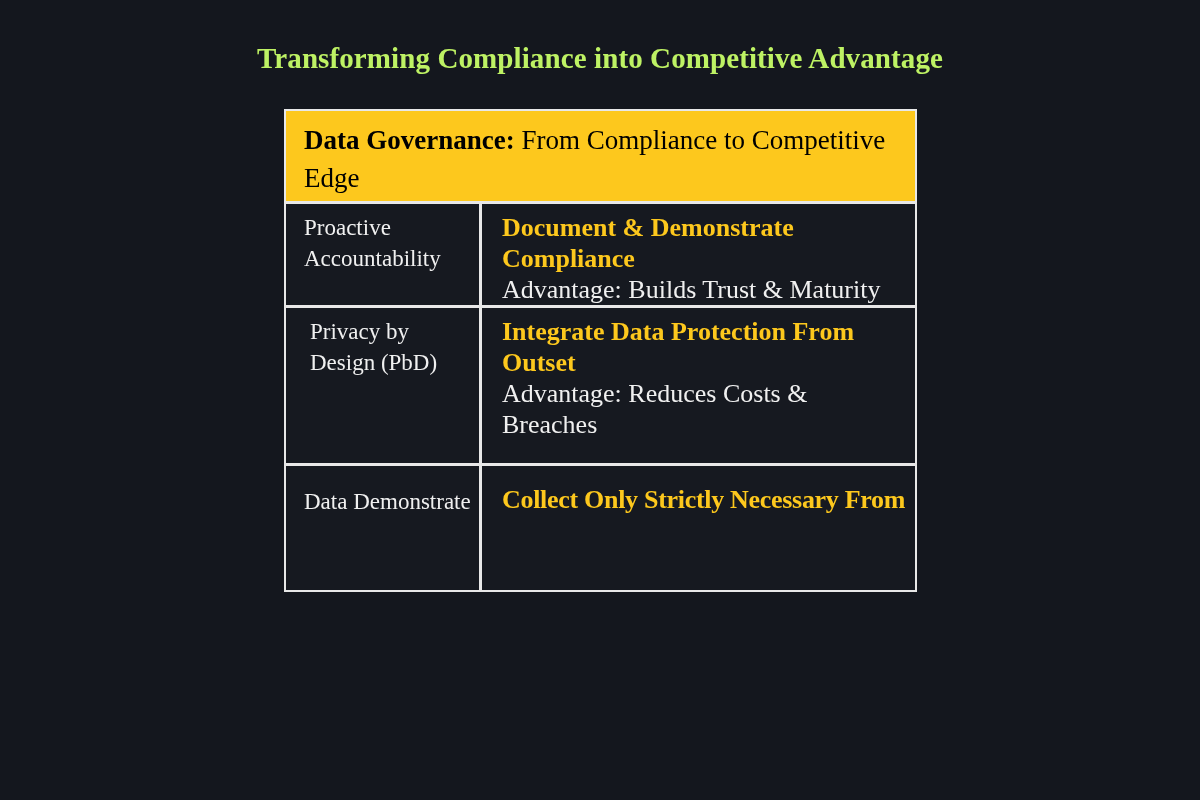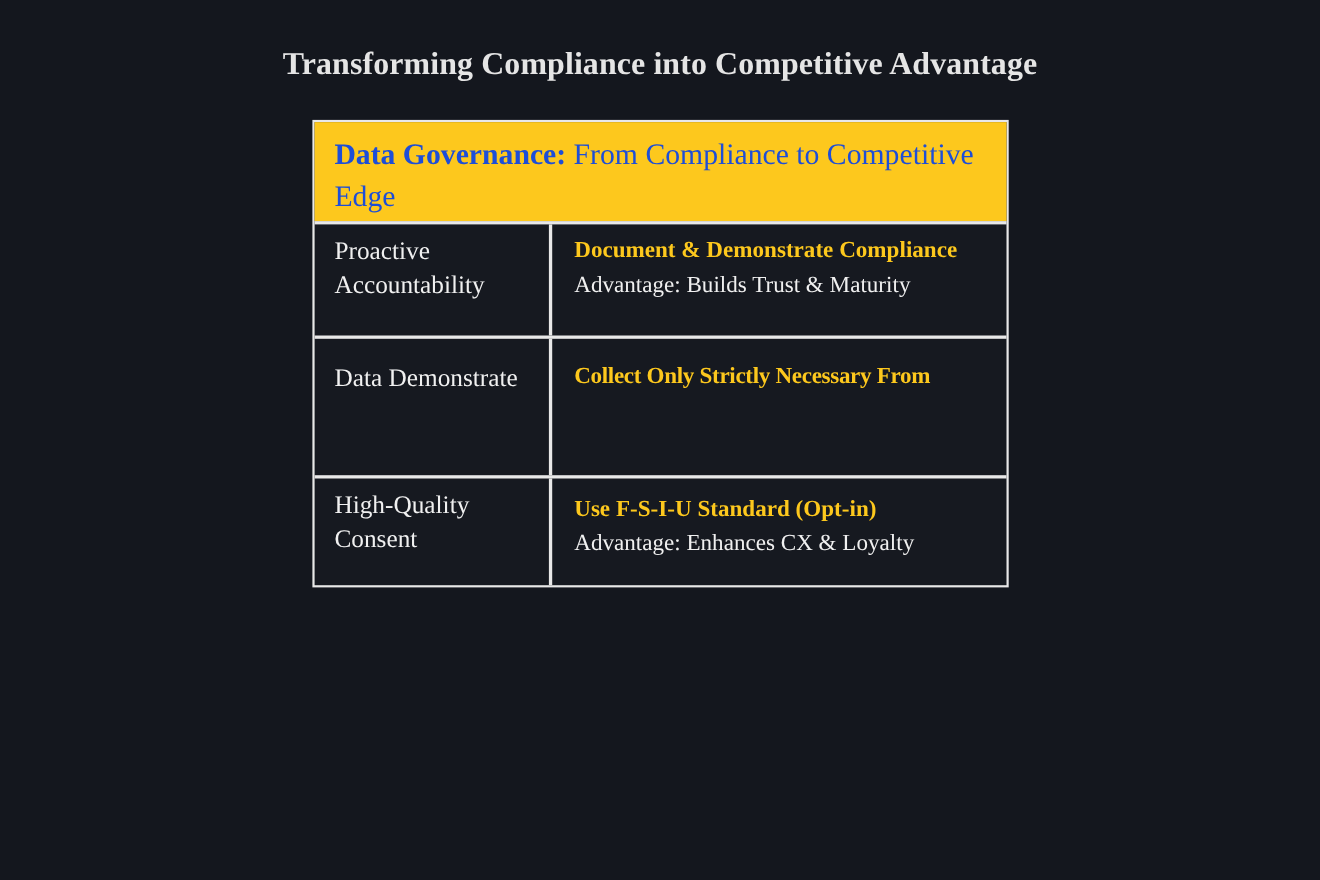--- a/index.html
+++ b/index.html
@@ -2,38 +2,38 @@
 <html><head>
 <meta charset="utf-8">
 <style>
   html, body { margin:0; padding:0; }
   body {
     width:1200px; height:800px; background:#14171e; position:relative; overflow:hidden;
     font-family:"Liberation Serif", serif; color:#f2f2f2;
   }
   .page-title {
     position:absolute; top:42px; left:0; width:1200px; text-align:center;
-    font-weight:bold; font-size:29px; color:#e5e5e5; letter-spacing:0.1px;
+    font-weight:bold; font-size:29px; color:#bef264; letter-spacing:0.1px;
   }
   .card {
     position:absolute; left:284px; top:109px; width:633px;
     border:2px solid #e8e8e8; box-sizing:border-box; background:#161920;
   }
   .card-header {
-    background:#fdc81d; color:#1d4ed8; padding:10px 18px 6px 18px; font-size:27px; line-height:38px;
+    background:#fdc81d; color:#000000; padding:10px 18px 6px 18px; font-size:27px; line-height:38px;
     height:90px; box-sizing:border-box;
   }
   .card-header b { font-weight:bold; }
   .row { display:flex; border-top:3px solid #e8e8e8; }
   .cell-left {
-    width:216px; border-right:3px solid #e8e8e8; padding:8px 3px 0 18px; box-sizing:border-box;
+    width:196px; border-right:3px solid #e8e8e8; padding:8px 3px 0 18px; box-sizing:border-box;
     font-size:23px; line-height:31px; color:#f0f0f0;
   }
   .cell-right {
-    flex:1; padding:8px 6px 8px 20px; font-size:21px; line-height:31px; color:#f0f0f0;
+    flex:1; padding:8px 6px 8px 20px; font-size:26px; line-height:31px; color:#f0f0f0;
   }
   .action { color:#fdc81d; font-weight:bold; }
 </style>
 </head>
 <body>
 
 <div class="page-title">Transforming Compliance into Competitive Advantage</div>
 
 <div class="card">
   <div class="card-header">
@@ -41,28 +41,28 @@
   </div>
 
   <div class="row" style="height:101px">
     <div class="cell-left">Proactive Accountability</div>
     <div class="cell-right">
       <div class="action">Document &amp; Demonstrate Compliance</div>
       <div>Advantage: Builds Trust &amp; Maturity</div>
     </div>
   </div>
 
+  <div class="row" style="height:155px">
+    <div class="cell-left" style="padding-left:24px;padding-right:30px">Privacy by Design (PbD)</div>
+    <div class="cell-right">
+      <div class="action" style="padding-right:50px">Integrate Data Protection From Outset</div>
+      <div style="padding-right:90px">Advantage: Reduces Costs &amp; Breaches</div>
+    </div>
+  </div>
 
   <div class="row" style="height:124px">
     <div class="cell-left" style="padding-top:20px">Data Demonstrate</div>
     <div class="cell-right" style="padding-top:18px">
       <div class="action" style="white-space:nowrap;letter-spacing:-0.3px">Collect Only Strictly Necessary From</div>
     </div>
   </div>
 
-  <div class="row" style="height:97px">
-    <div class="cell-left" style="padding-right:20px">High-Quality Consent</div>
-    <div class="cell-right" style="padding-top:12px">
-      <div class="action">Use F-S-I-U Standard (Opt-in)</div>
-      <div>Advantage: Enhances CX &amp; Loyalty</div>
-    </div>
-  </div>
 </div>
 
 </body></html>

